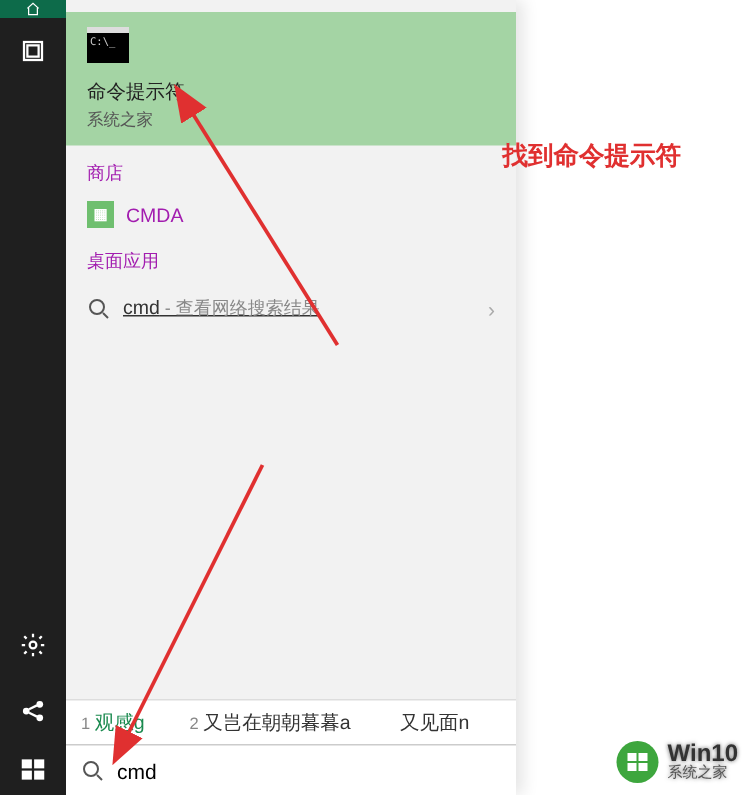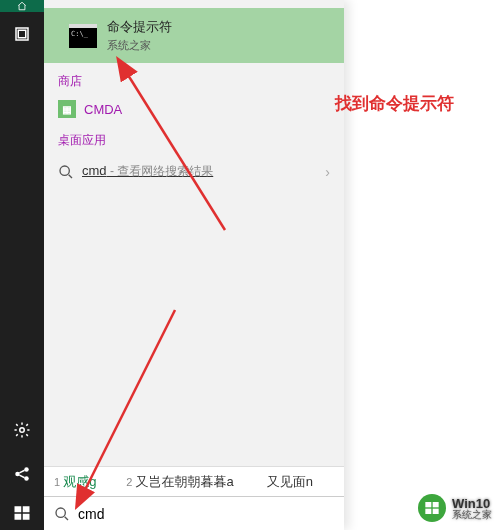--- a/index.html
+++ b/index.html
@@ -61,25 +61,26 @@
       width: 300px;
       height: 530px;
       background: #f2f2f2;
       display: flex;
       flex-direction: column;
       box-shadow: 5px 0 10px rgba(0,0,0,0.1);
     }
     .panel-top { flex: 0 0 auto; }
     .best-match {
       background: #a4d4a4;
-      padding: 10px 25px;
-      display: flex;
-      align-items: center;
+      padding: 10px 14px;
+      display: flex;
+      align-items: flex-start;
       gap: 10px;
       margin-top: 8px;
+      flex-direction: column;
     }
     .cmd-icon {
       width: 28px;
       height: 24px;
       background: #000;
       border-top: 4px solid #ddd;
       display: flex;
       align-items: flex-start;
       justify-content: flex-start;
       padding: 2px;
@@ -185,21 +186,21 @@
     .watermark-logo {
       width: 28px;
       height: 28px;
       background: #3da63d;
       border-radius: 50%;
       display: flex;
       align-items: center;
       justify-content: center;
     }
     .watermark-text { display: flex; flex-direction: column; line-height: 1; }
-    .watermark-text .wm-top { font-size: 13px; font-weight: bold; color: #333; }
+    .watermark-text .wm-top { font-size: 16px; font-weight: bold; color: #333; }
     .watermark-text .wm-bot { font-size: 10px; color: #555; }
   </style>
 </head>
 <body>
 
 <div class="taskbar-left">
   <div class="taskbar-home">
     <svg viewBox="0 0 24 24" fill="none" stroke="#fff" stroke-width="2">
       <path d="M3 11 L12 3 L21 11 M5 10 V21 H19 V10"></path>
     </svg>

